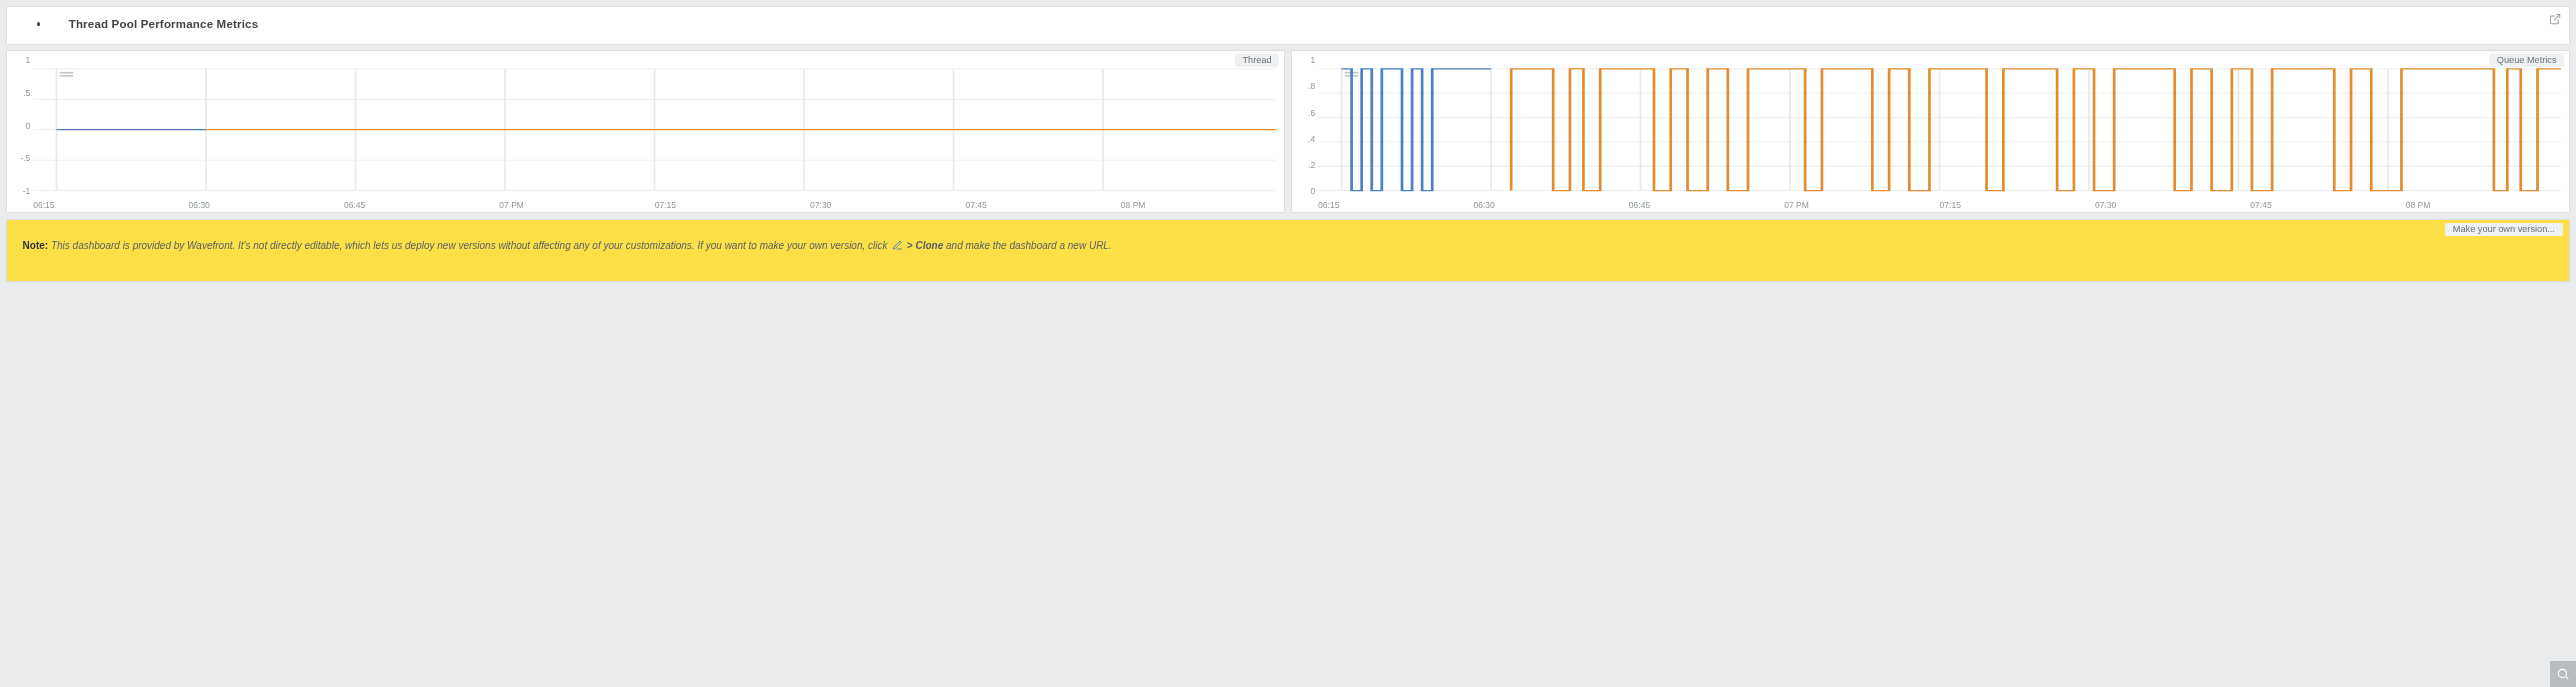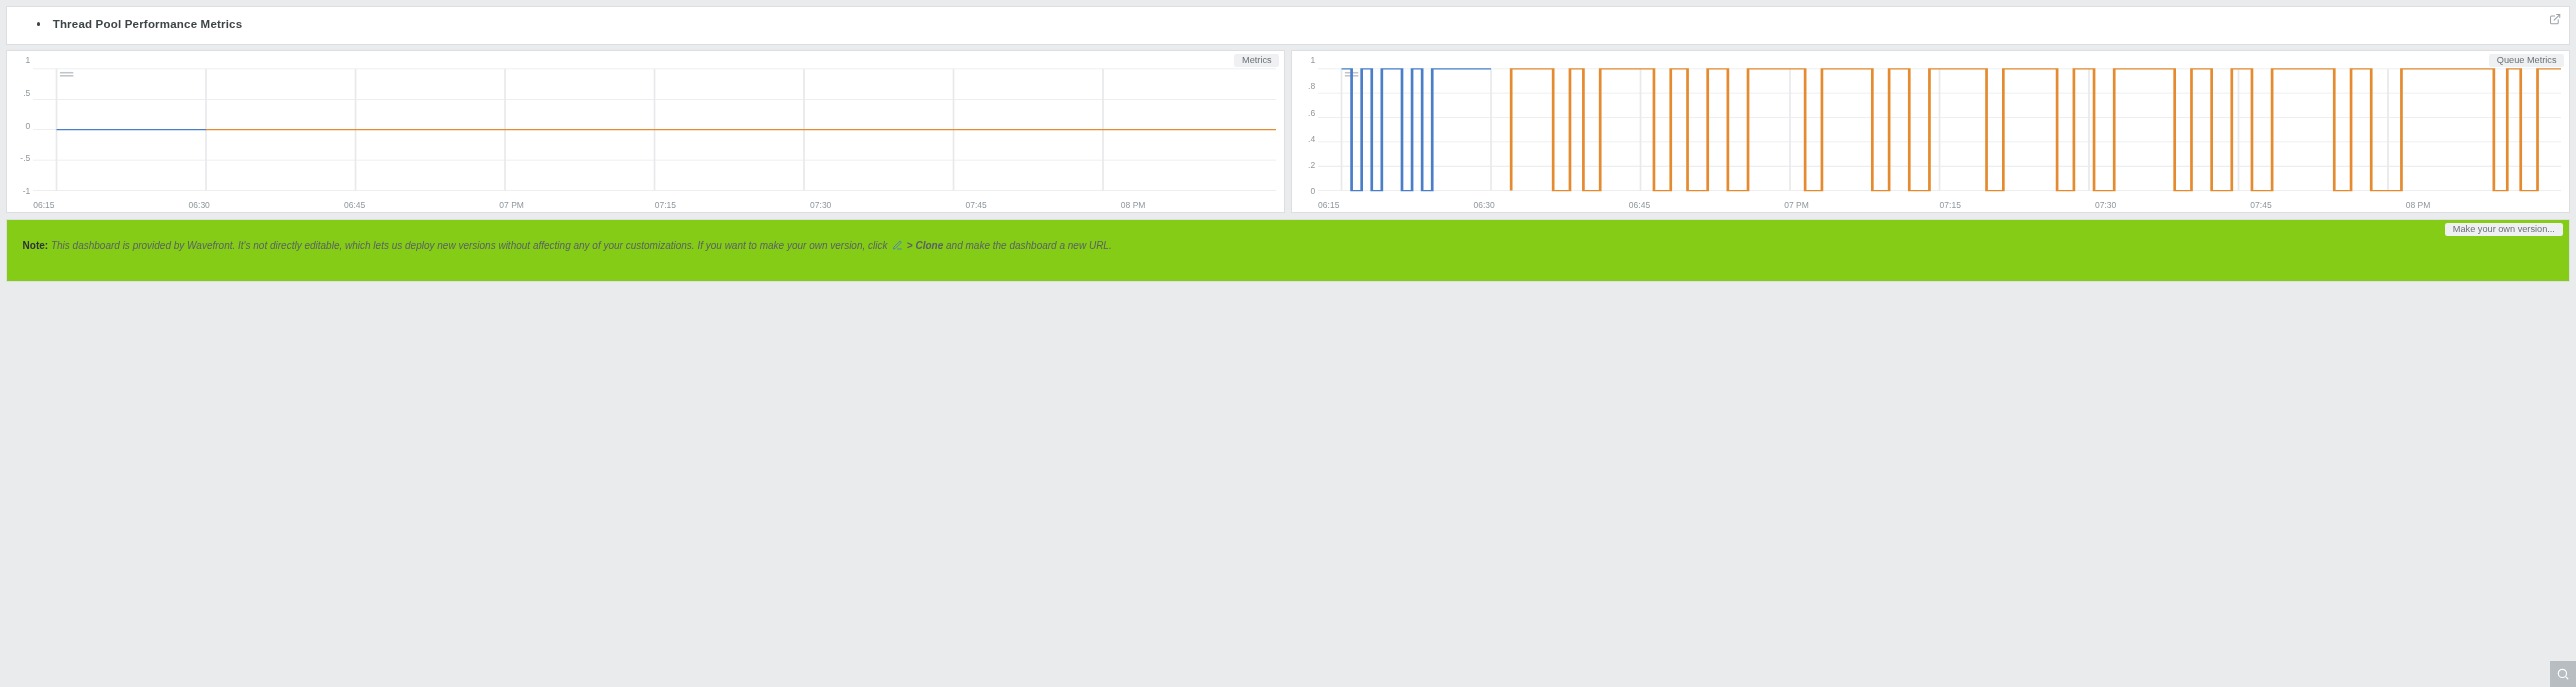--- a/index.html
+++ b/index.html
@@ -11,20 +11,21 @@
     padding: 0;
   }
   .section-header {
     background: #fff;
     border: 0.8px solid #dcdfe2;
     margin: 6.2px 6.2px 4.6px 6.2px;
     padding: 10.8px 15.4px 14px 15.4px;
     position: relative;
     display: flex;
     align-items: center;
+    gap: 16px;
   }
   .section-header .bullet {
     width: 3.8px; height: 3.8px; border-radius: 50%; background: #444;
     margin: 0 12.3px 0 14px;
   }
   .section-header .title {
     font-weight: 700;
     font-size: 11.5px;
     letter-spacing: 0.2px;
     color: #3e4549;
@@ -57,21 +58,21 @@
     padding: 1.5px 7.7px;
     border-radius: 2.3px;
   }
   .chart-svg { width: 100%; height: 151px; display: block; }
   .grid-line { stroke: #e7e9eb; stroke-width: 1; }
   .series-blue { stroke: #4a7ec9; stroke-width: 1.6; fill: none; }
   .series-orange { stroke: #e58a2e; stroke-width: 1.6; fill: none; }
   .small-handle { fill:#bfc5c9; }
 
   .footer-card {
-    background: #84cc16;
+    background: #fde047;
     border: 0.8px solid #dcdfe2;
     margin: 0 6.2px 6.2px 6.2px;
     position: relative;
     padding: 20px 15.4px 28px 15.4px;
   }
   .make-own {
     position: absolute;
     top: 3.1px; right: 6.2px;
     background: #eef0f2;
     color: #6a7075;
@@ -107,21 +108,21 @@
       <path d="M18 13v6a2 2 0 0 1-2 2H5a2 2 0 0 1-2-2V8a2 2 0 0 1 2-2h6"></path>
       <polyline points="15 3 21 3 21 9"></polyline>
       <line x1="10" y1="14" x2="21" y2="3"></line>
     </svg>
   </span>
 </div>
 
 <div class="charts-row">
 
   <div class="chart-card">
-    <div class="chart-title-pill">Metrics</div>
+    <div class="chart-title-pill">Thread</div>
     <svg class="chart-svg" viewBox="0 0 740 196" preserveAspectRatio="none">
 
       <line class="grid-line" x1="0" y1="18" x2="740" y2="18"></line>
       <line class="grid-line" x1="0" y1="57.5" x2="740" y2="57.5"></line>
       <line class="grid-line" x1="0" y1="97" x2="740" y2="97"></line>
       <line class="grid-line" x1="0" y1="136.5" x2="740" y2="136.5"></line>
       <line class="grid-line" x1="0" y1="176" x2="740" y2="176"></line>
 
       <g>
         <line class="grid-line" x1="14" y1="18" x2="14" y2="176"></line>

